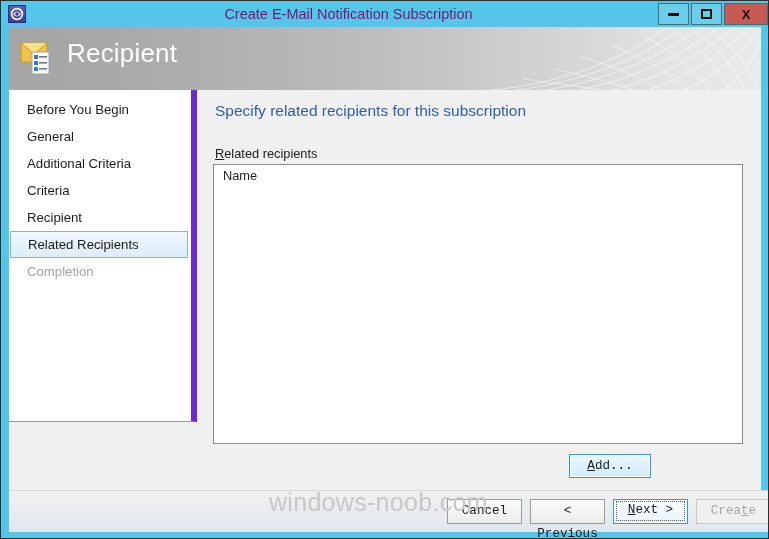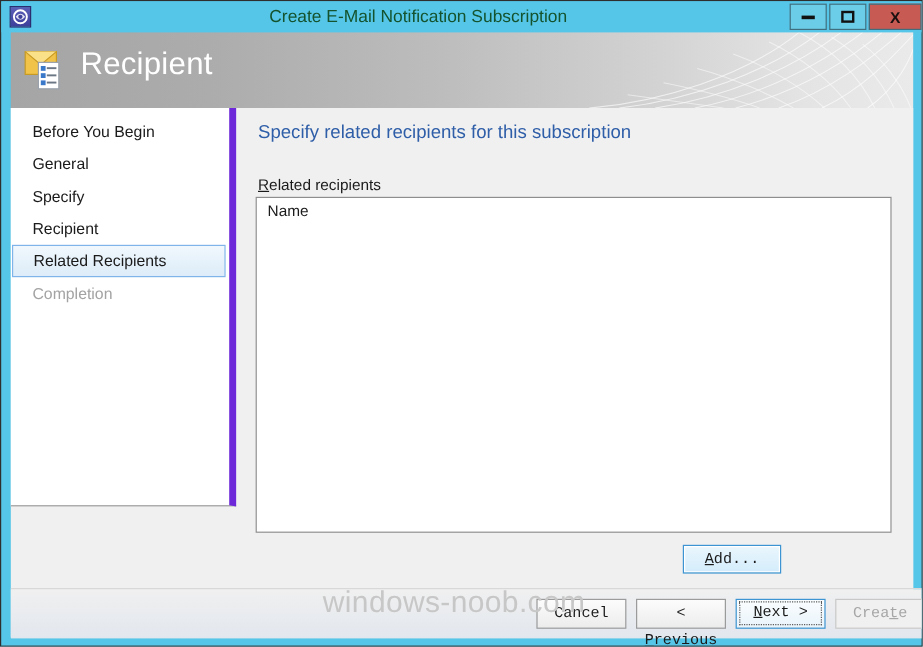--- a/index.html
+++ b/index.html
@@ -44,21 +44,21 @@
   .title-icon svg { display: block; }
 
   .title-text {
     position: absolute;
     left: 0; top: 0;
     width: 695px;
     height: 26px;
     line-height: 26px;
     text-align: center;
     font-size: 14.5px;
-    color: #14532d;
+    color: #701a75;
     white-space: nowrap;
   }
 
   .win-buttons {
     position: absolute;
     right: 2px; top: 2px;
     height: 22px;
     display: flex;
   }
   .win-btn {
@@ -344,21 +344,22 @@
     </svg>
     <div class="banner-title">Recipient</div>
   </div>
 
   <div class="body-area">
 
     <div class="sidebar">
       <div class="nav-list">
         <div class="nav-item">Before You Begin</div>
         <div class="nav-item">General</div>
-        <div class="nav-item">Specify</div>
+        <div class="nav-item">Additional Criteria</div>
+        <div class="nav-item">Criteria</div>
         <div class="nav-item">Recipient</div>
         <div class="nav-item selected">Related Recipients</div>
         <div class="nav-item disabled">Completion</div>
       </div>
     </div>
 
     <div class="content">
       <div class="content-heading">Specify related recipients for this subscription</div>
 
       <div class="field-label"><span class="accel">R</span><span>elated recipients</span></div>

